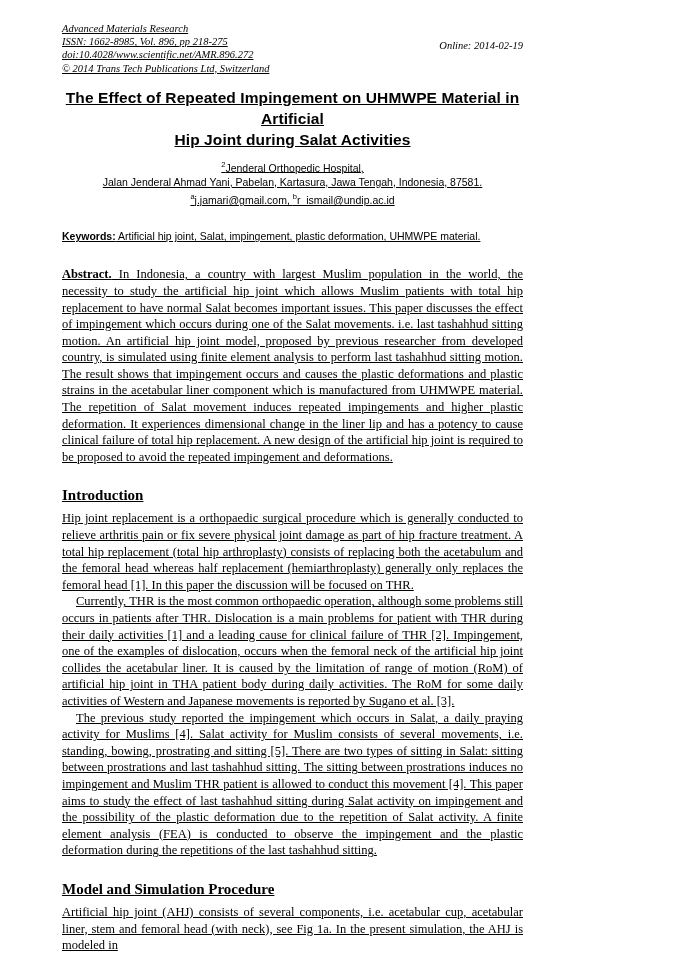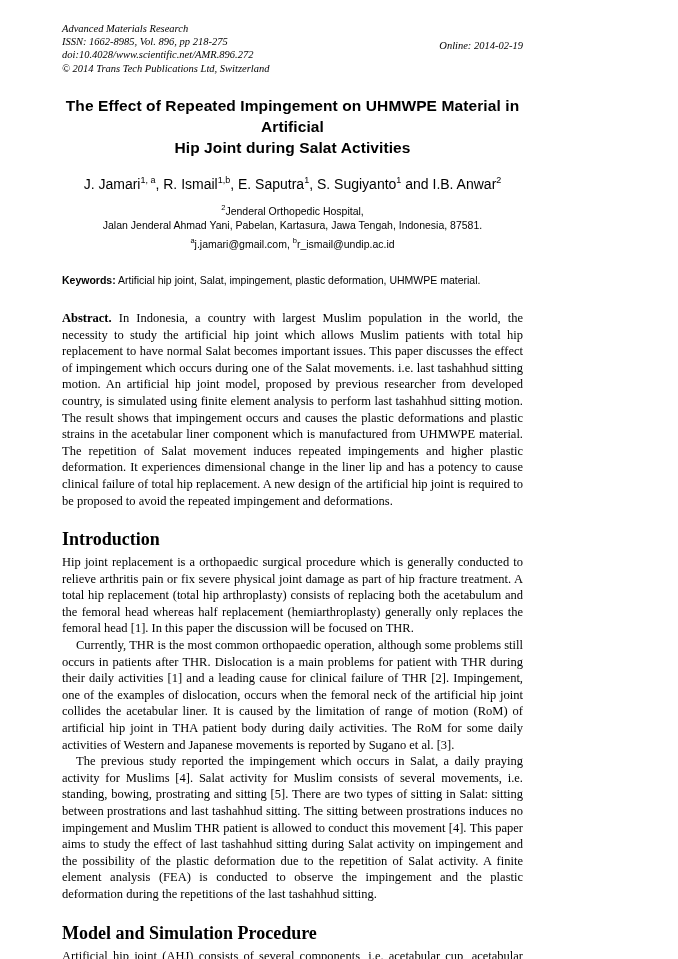--- a/index.html
+++ b/index.html
@@ -13,20 +13,21 @@
     font-family: "Liberation Serif", serif;
     color: #000000;
     overflow: hidden;
   }
   .page {
     position: relative;
     width: 585px;
     height: 959px;
     box-sizing: border-box;
     padding: 22px 62px 0 62px;
+    text-decoration: underline;
   }
 
   
   .header {
     position: relative;
     font-style: italic;
     font-size: 10.5px;
     line-height: 13.2px;
   }
   .header .left {
@@ -36,21 +37,21 @@
     position: absolute;
     top: 17px;
     right: 0;
     font-style: italic;
     font-size: 10.5px;
   }
   .hline { white-space: pre; }
 
   
   .title {
-    margin-top: 20px;
+    margin-top: 12px;
     text-align: center;
     font-family: "Liberation Sans", sans-serif;
     font-weight: bold;
     font-size: 15.5px;
     line-height: 21px;
     letter-spacing: 0.1px;
   }
 
   
   .authors {
@@ -88,21 +89,21 @@
     font-size: 12.5px;
     line-height: 16.6px;
     text-align: justify;
   }
   .abstract b { font-weight: bold; }
 
   
   .sec-head {
     margin-top: 22px;
     font-weight: bold;
-    font-size: 18px;
+    font-size: 15px;
     line-height: 16px;
   }
   .body-par {
     margin-top: 7px;
     font-size: 12.5px;
     line-height: 16.6px;
     text-align: justify;
   }
   .body-par.indent { text-indent: 14px; margin-top: 0; }
 </style>
@@ -119,23 +120,20 @@
       <div class="hline">© 2014 Trans Tech Publications Ltd, Switzerland</div>
     </div>
     <div class="right">Online: 2014-02-19</div>
   </div>
 
   <div class="title">
     <div>The Effect of Repeated Impingement on UHMWPE Material in Artificial</div>
     <div>Hip Joint during Salat Activities</div>
   </div>
 
-  <div class="authors">
-    <span>J. Jamari</span><sup>1, a</sup><span>, </span><span>R. Ismail</span><sup>1,b</sup><span>, </span><span>E. Saputra</span><sup>1</sup><span>, </span><span>S. Sugiyanto</span><sup>1</sup><span> and </span><span>I.B. Anwar</span><sup>2</sup>
-  </div>
 
   <div class="affil">
     <div class="blk">
       <sup>2</sup><span>Jenderal Orthopedic Hospital,</span>
       <div>Jalan Jenderal Ahmad Yani, Pabelan, Kartasura, Jawa Tengah, Indonesia, 87581.</div>
     </div>
     <div class="emails">
       <sup>a</sup><span>j.jamari@gmail.com, </span><sup>b</sup><span>r_ismail@undip.ac.id</span>
     </div>
   </div>

